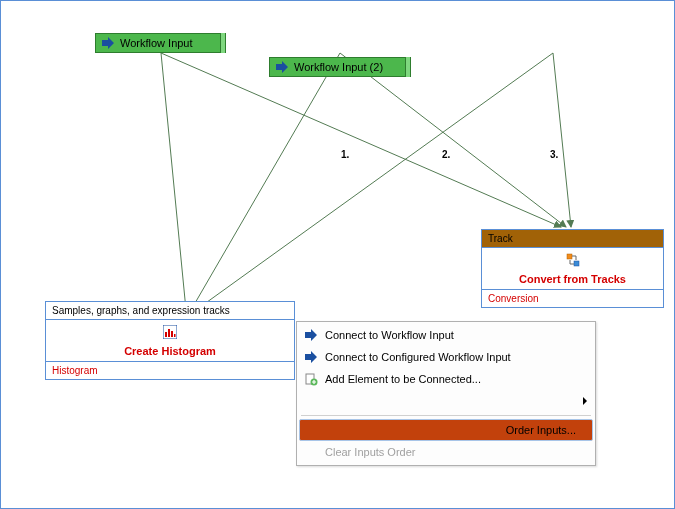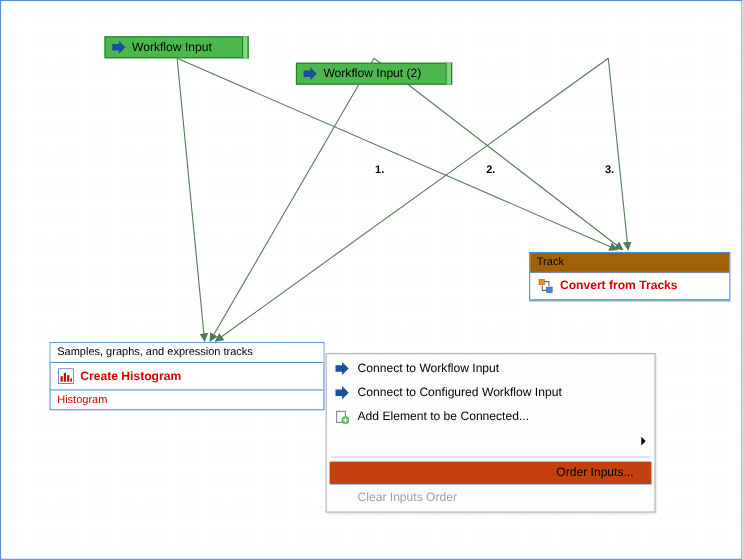--- a/index.html
+++ b/index.html
@@ -52,20 +52,21 @@
     color: #000;
   }
   .tool-action {
     padding: 4px 6px;
     display: flex;
     align-items: center;
     gap: 5px;
     color: #d40000;
     font-weight: normal;
     border-bottom: 1px solid #5a8fd6;
+    flex-direction: column;
   }
   .tool-output {
     padding: 3px 6px;
     color: #d40000;
     font-size: 10px;
   }
   svg.edges {
     position: absolute;
     top: 0; left: 0;
     width: 675px;
@@ -186,23 +187,24 @@
       <span class="ctx-icon">
         <svg width="14" height="14" viewBox="0 0 14 14">
           <rect x="1" y="1" width="5" height="5" fill="#f28c1b" stroke="#b05f00" stroke-width="0.5"></rect>
           <rect x="8" y="8" width="5" height="5" fill="#3b8bd6" stroke="#1a4fa0" stroke-width="0.5"></rect>
           <path d="M6 3 L10 3 L10 7" fill="none" stroke="#666" stroke-width="1"></path>
           <path d="M8 11 L4 11 L4 7" fill="none" stroke="#666" stroke-width="1"></path>
         </svg>
       </span>
       <span style="font-weight:bold;">Convert from Tracks</span>
     </div>
-  </div>
-
-  <div class="node tool-node" style="left:44px; top:310px; width:250px;">
+    <div class="tool-output">Conversion</div>
+  </div>
+
+  <div class="node tool-node" style="left:44px; top:300px; width:250px;">
     <div class="tool-header" style="background:#fff;">Samples, graphs, and expression tracks</div>
     <div class="tool-action">
       <span class="ctx-icon">
         <svg width="14" height="14" viewBox="0 0 14 14">
           <rect x="0" y="0" width="14" height="14" fill="#fff" stroke="#1a4fa0" stroke-width="1"></rect>
           <rect x="2" y="7" width="2" height="5" fill="#d40000"></rect>
           <rect x="5" y="4" width="2" height="8" fill="#d40000"></rect>
           <rect x="8" y="6" width="2" height="6" fill="#d40000"></rect>
           <rect x="11" y="9" width="1.5" height="3" fill="#d40000"></rect>
         </svg>

